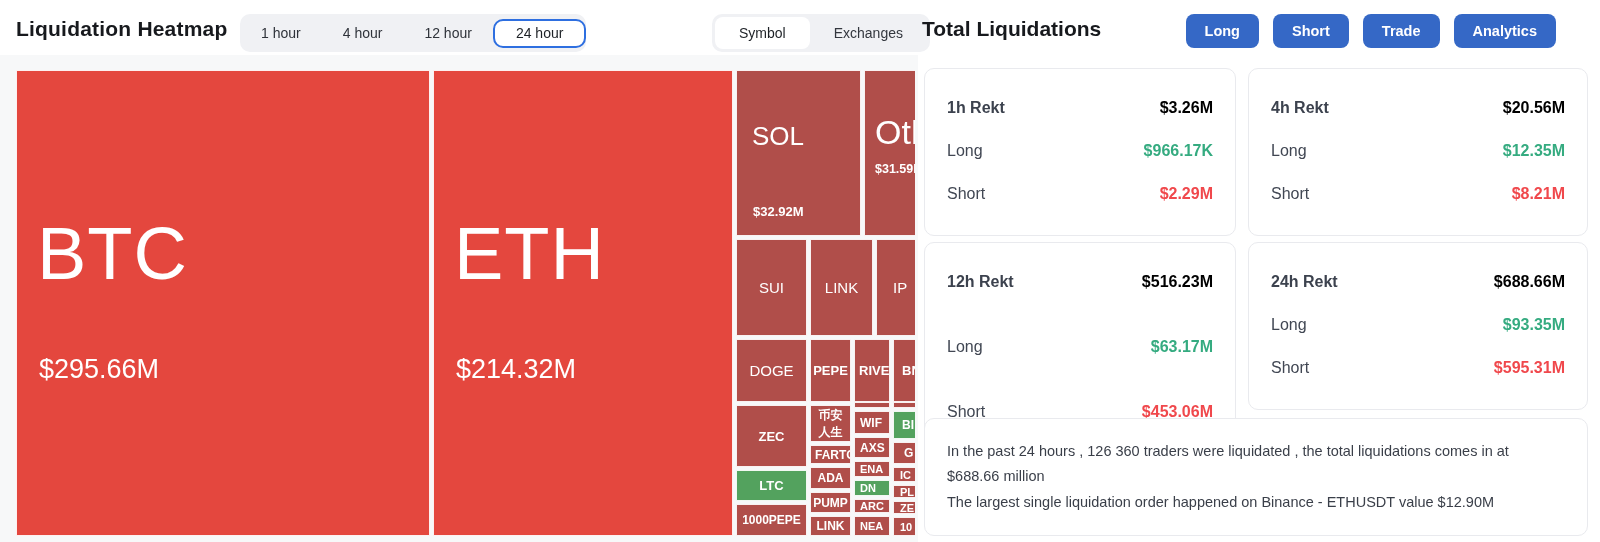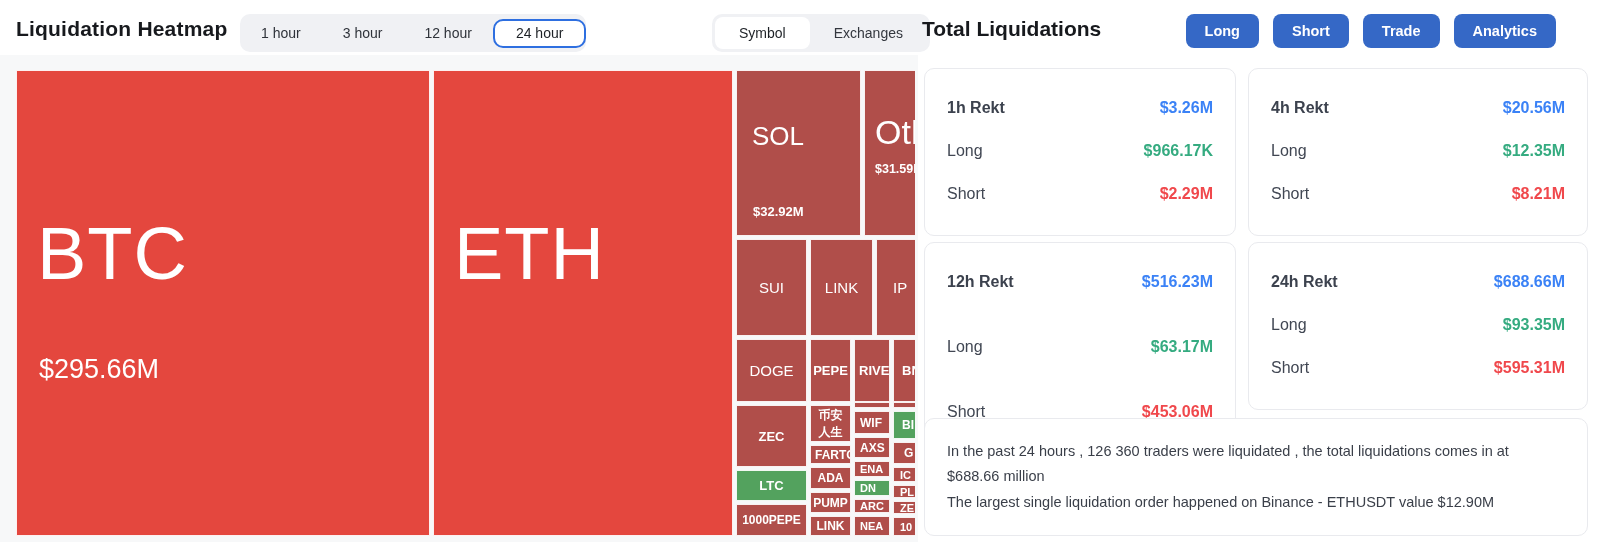--- a/index.html
+++ b/index.html
@@ -44,34 +44,34 @@
   .t-cn .sym { font-size:12px; font-weight:600; line-height:1.35; text-align:center; }
 
   
   .stats { position:absolute; left:924px; top:68px; width:664px; height:468px; }
   .card { position:absolute; background:#fff; border:1px solid #e9eaee; border-radius:10px; }
   .rekt-card { padding:30px 22px 32px 22px; display:flex; flex-direction:column; justify-content:space-between; }
   .rrow { display:flex; justify-content:space-between; align-items:center; }
   .rrow .lab { font-size:16px; color:#414753; }
   .rrow.head .lab { font-weight:700; color:#3c424e; }
   .rrow .v { font-size:16px; font-weight:700; }
-  .v-total { color:#3b82f6; }
+  .v-total { color:#000000; }
   .v-long { color:var(--green); }
   .v-short { color:var(--red); }
   .summary { padding:20px 22px; font-size:14.5px; line-height:1.75; color:#3a3f49; }
   .summary p { margin:0; }
 </style>
 </head>
 <body>
 
 <div class="stage">
   <div class="page-title">Liquidation Heatmap</div>
   <div class="seg-group" id="time-tabs">
       <div class="seg-item">1 hour</div>
-      <div class="seg-item">3 hour</div>
+      <div class="seg-item">4 hour</div>
       <div class="seg-item">12 hour</div>
       <div class="seg-item sel">24 hour</div>
     </div>
   <div class="seg-group" id="view-toggle">
       <div class="pill-item sel">Symbol</div>
       <div class="pill-item">Exchanges</div>
     </div>
   <div class="panel-title">Total Liquidations</div>
   <div id="nav-buttons">
       <button class="navbtn">Long</button>
@@ -81,20 +81,21 @@
     </div>
 
   <div class="map-wrap">
     <div class="treemap" id="treemap">
         <div class="tile t-xl" style="left: 0px; top: 0px; width: 414px; height: 466px; background: rgb(228, 71, 62);">
           <div class="sym">BTC</div>
           <div class="val">$295.66M</div>
         </div>
         <div class="tile t-xl" style="left: 417px; top: 0px; width: 300px; height: 466px; background: rgb(228, 71, 62);">
           <div class="sym">ETH</div>
+          <div class="val">$214.32M</div>
         </div>
         <div class="tile t-lg" style="left: 720px; top: 0px; width: 125px; height: 166px; background: rgb(176, 78, 74); gap: 44px;">
           <div class="sym">SOL</div>
           <div class="val">$32.92M</div>
         </div>
         <div class="tile t-lg2" style="left: 848px; top: 0px; width: 105px; height: 166px; background: rgb(176, 78, 74);">
           <div class="sym">Others</div>
           <div class="val">$31.59M</div>
         </div>
         <div class="tile t-md" style="left: 720px; top: 169px; width: 71px; height: 97px; background: rgb(176, 78, 74);">

